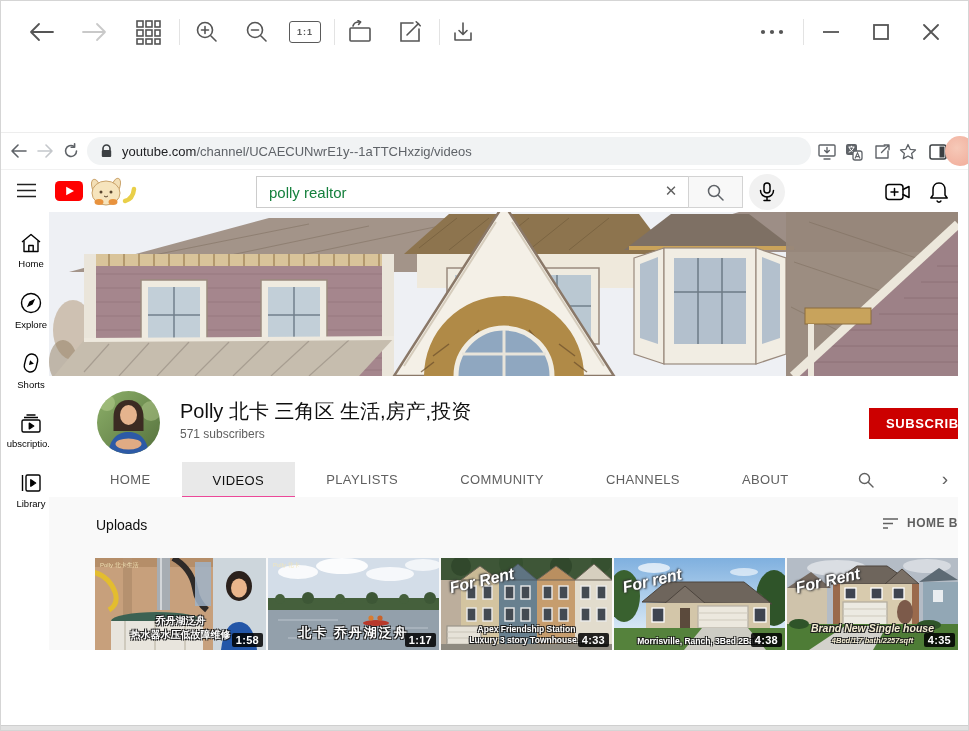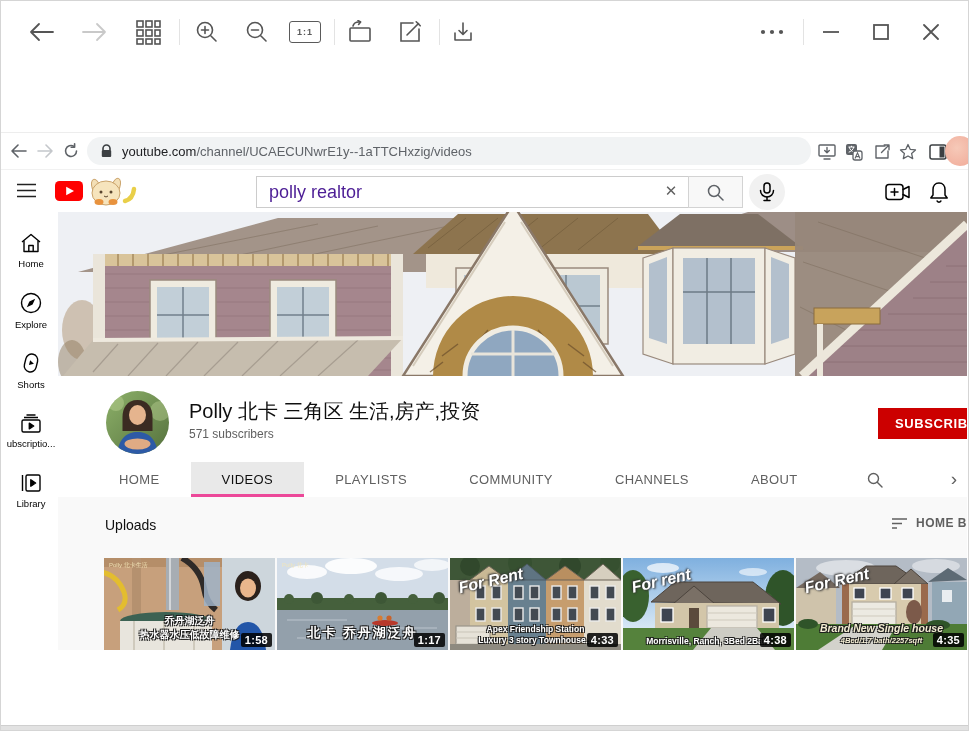--- a/index.html
+++ b/index.html
@@ -22,43 +22,43 @@
   .url .path{color:#5f6368;}
   .abic{position:absolute;top:9px;width:20px;height:20px;display:flex;align-items:center;justify-content:center;}
   .br-avatar{position:absolute;left:944px;top:3px;width:30px;height:30px;border-radius:50%;background:radial-gradient(circle at 40% 40%,#f6c9b8,#f0a896);}
 
   
   .ytheader{position:relative;height:43px;background:#fff;}
   .ham{position:absolute;left:16px;top:13px;}
   .ytlogo{position:absolute;left:54px;top:11px;}
   .sticker{position:absolute;left:88px;top:5px;}
   .searchbox{position:absolute;left:255px;top:6px;width:433px;height:32px;border:1px solid #ccc;box-sizing:border-box;background:#fff;}
-  .searchbox input{position:absolute;left:0;top:0;width:395px;height:30px;border:none;outline:none;font-size:18px;color:#4c1d95;padding:0 0 0 12px;font-family:"Liberation Sans",sans-serif;background:transparent;}
+  .searchbox input{position:absolute;left:0;top:0;width:395px;height:30px;border:none;outline:none;font-size:15px;color:#15803d;padding:0 0 0 12px;font-family:"Liberation Sans",sans-serif;background:transparent;}
   .clearx{position:absolute;right:8px;top:5px;font-size:15px;color:#606060;width:18px;text-align:center;cursor:default;}
   .searchbtn{position:absolute;left:687px;top:6px;width:55px;height:32px;background:#f8f8f8;border:1px solid #d3d3d3;box-sizing:border-box;display:flex;align-items:center;justify-content:center;}
   .micbtn{position:absolute;left:748px;top:4px;width:36px;height:36px;border-radius:50%;background:#f1f1f1;display:flex;align-items:center;justify-content:center;}
   .hdric{position:absolute;top:10px;width:26px;height:24px;display:flex;align-items:center;justify-content:center;}
 
   
   .ytbody{position:absolute;left:0;top:79px;width:969px;height:438px;}
   .minisb{position:absolute;left:0;top:0;width:60px;height:438px;background:#fff;padding-top:10px;box-sizing:border-box;}
   .sbitem{height:58px;margin-bottom:2px;display:flex;flex-direction:column;align-items:center;justify-content:center;}
   .sblabel{font-size:9.5px;color:#030303;margin-top:5px;white-space:nowrap;}
 
-  .main{position:absolute;left:57px;top:0;width:909px;height:438px;overflow:hidden;background:#fff;}
+  .main{position:absolute;left:48px;top:0;width:909px;height:438px;overflow:hidden;background:#fff;}
   .banner{position:absolute;left:0;top:0;width:909px;height:164px;overflow:hidden;}
 
   .chansec{position:absolute;left:0;top:164px;width:909px;height:121px;background:#fff;}
   .avatar{position:absolute;left:48px;top:15px;width:63px;height:63px;border-radius:50%;overflow:hidden;}
   .chname{position:absolute;left:131px;top:22px;font-size:20px;color:#0f0f0f;white-space:nowrap;}
   .chsubs{position:absolute;left:131px;top:51px;font-size:12px;color:#606060;}
   .subbtn{position:absolute;left:820px;top:32px;height:31px;padding:0 17px;background:#cc0000;color:#fff;font-size:13px;font-weight:bold;letter-spacing:.6px;display:flex;align-items:center;white-space:nowrap;}
   .tabs{position:absolute;left:0;bottom:0;right:0;height:35px;display:flex;align-items:stretch;padding-left:30px;}
   .tab{display:flex;align-items:center;padding:0 31px;font-size:13px;color:#606060;letter-spacing:.4px;box-sizing:border-box;}
-  .tab.active{background:#e9e9e9;color:#0f0f0f;border-bottom:3px solid #ec4899;padding-top:3px;}
+  .tab.active{background:#e9e9e9;color:#0f0f0f;border-bottom:1px solid #ec4899;padding-top:3px;}
   .tabsearch{margin-left:38px;display:flex;align-items:center;}
   .tabchev{position:absolute;right:10px;top:6px;font-size:19px;color:#606060;}
 
   .uploads{position:absolute;left:0;top:285px;width:909px;height:153px;background:#f9f9f9;}
   .uptitle{position:absolute;left:47px;top:20px;font-size:14px;color:#0f0f0f;}
   .sort{position:absolute;right:0;top:19px;display:flex;align-items:center;gap:8px;}
   .sortlabel{font-size:12px;color:#606060;letter-spacing:.5px;font-weight:bold;}
 
   .vidgrid{position:absolute;left:46px;top:61px;display:flex;gap:2px;}
   .vid{position:relative;width:171px;height:92px;overflow:hidden;background:#9a9a9a;flex:none;}

